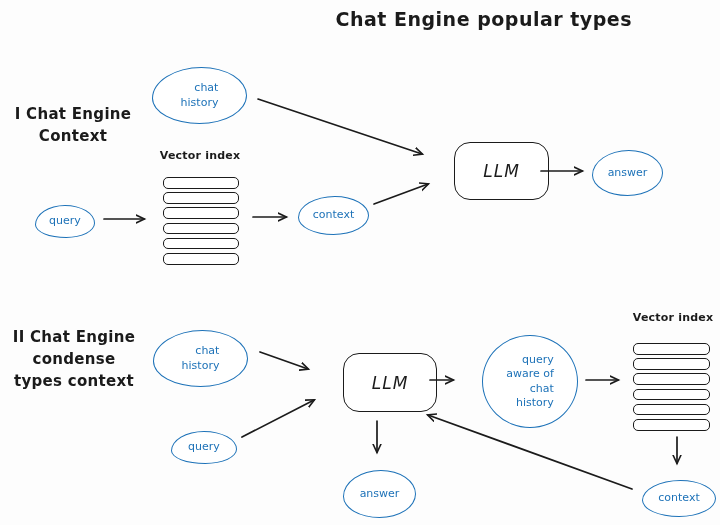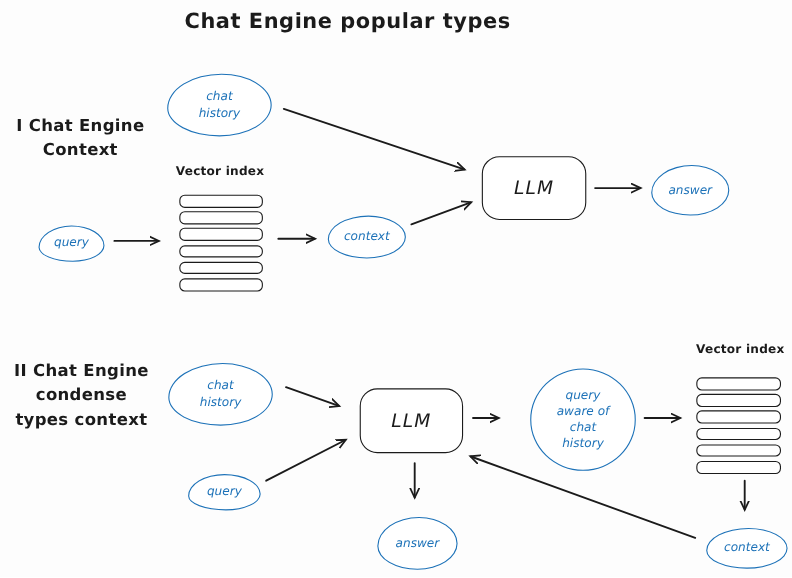--- a/index.html
+++ b/index.html
@@ -12,46 +12,46 @@
     position:relative;
     width:720px;height:525px;
     background:var(--bg);
     font-family:"DejaVu Sans", sans-serif;
     color:var(--ink);
     overflow:hidden;
   }
   .abs{position:absolute;}
   .title{
     left:0;top:8px;width:632px;
-    text-align:center;
+    text-align:right;
     font-size:19px;font-weight:600;letter-spacing:.5px;
   }
   .heading{
     font-size:15px;font-weight:600;line-height:1.45;
     text-align:center;white-space:pre-line;letter-spacing:.3px;
   }
   .ellipse{
     border:1.7px solid var(--blue);
     color:var(--blue);
     background:#fff;
     display:flex;align-items:center;justify-content:center;
-    text-align:center;
+    text-align:right;
     font-size:11px;line-height:1.3;
     white-space:pre-line;
     border-radius:52% 48% 50% 50% / 55% 50% 50% 45%;
     box-sizing:border-box;
-    font-style:italic;
   }
   .llm-box{
     border:1.8px solid var(--ink);
     border-radius:16px;
     background:#fff;
     display:flex;align-items:center;justify-content:center;
     font-size:17px;font-style:italic;font-weight:500;letter-spacing:1px;
     box-sizing:border-box;
+    margin-left:16px;
   }
   .vec-label{
     font-size:11px;font-weight:600;text-align:center;letter-spacing:.2px;
   }
   .vec-stack{display:flex;flex-direction:column;gap:3.6px;}
   .vec-row{
     height:9.6px;
     border:1.5px solid var(--ink);
     border-radius:5px;
     background:#fff;

